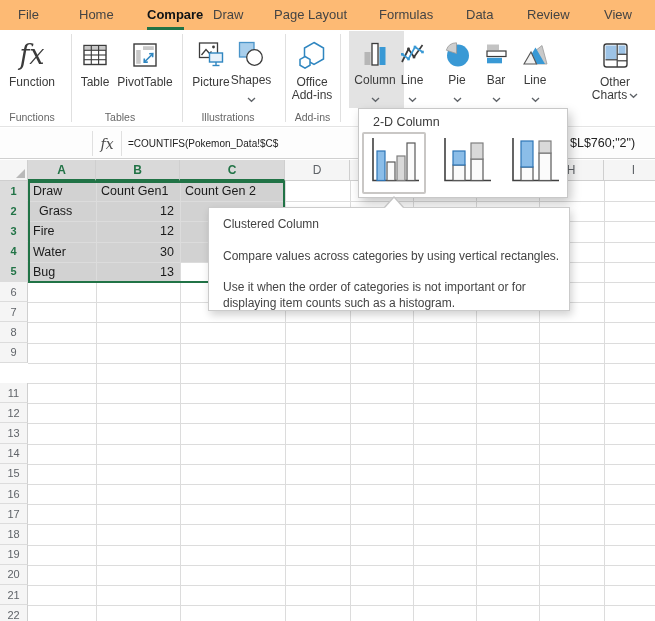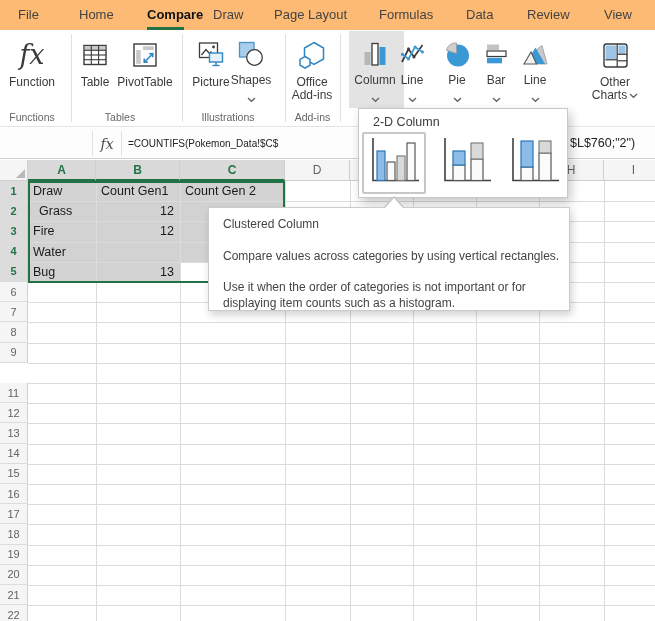--- a/index.html
+++ b/index.html
@@ -334,20 +334,21 @@
       <div class="rowhdr" style="top: 425px; height: 20.2px;">21</div>
       <div class="rowhdr" style="top: 445.2px; height: 20.2px;">22</div>
       <div class="cell left" style="left: 28px; top: 21px; width: 68px; height: 20.2px;">Draw</div>
       <div class="cell left" style="left: 96px; top: 21px; width: 84px; height: 20.2px;">Count Gen1</div>
       <div class="cell left" style="left: 180px; top: 21px; width: 105px; height: 20.2px;">Count Gen 2</div>
       <div class="cell left" style="left: 28px; top: 41.2px; width: 68px; height: 20.2px; margin-left: 6px;">Grass</div>
       <div class="cell right" style="left: 96px; top: 41.2px; width: 84px; height: 20.2px;">12</div>
       <div class="cell left" style="left: 28px; top: 61.4px; width: 68px; height: 20.2px;">Fire</div>
       <div class="cell right" style="left: 96px; top: 61.4px; width: 84px; height: 20.2px;">12</div>
       <div class="cell left" style="left: 28px; top: 81.6px; width: 68px; height: 20.2px;">Water</div>
+      <div class="cell right" style="left: 96px; top: 81.6px; width: 84px; height: 20.2px;">30</div>
       <div class="cell left" style="left: 28px; top: 101.8px; width: 68px; height: 20.2px;">Bug</div>
       <div class="cell right" style="left: 96px; top: 101.8px; width: 84px; height: 20.2px;">13</div>
       <div class="selborder" style="left: 28px; top: 21px; width: 257px; height: 102px;"></div>
     </div>
 
   <div class="panel">
     <div class="panel-title">2-D Column</div>
     <div class="thumb framed">
       <span>
         <svg width="55" height="52" viewBox="0 0 55 52">

